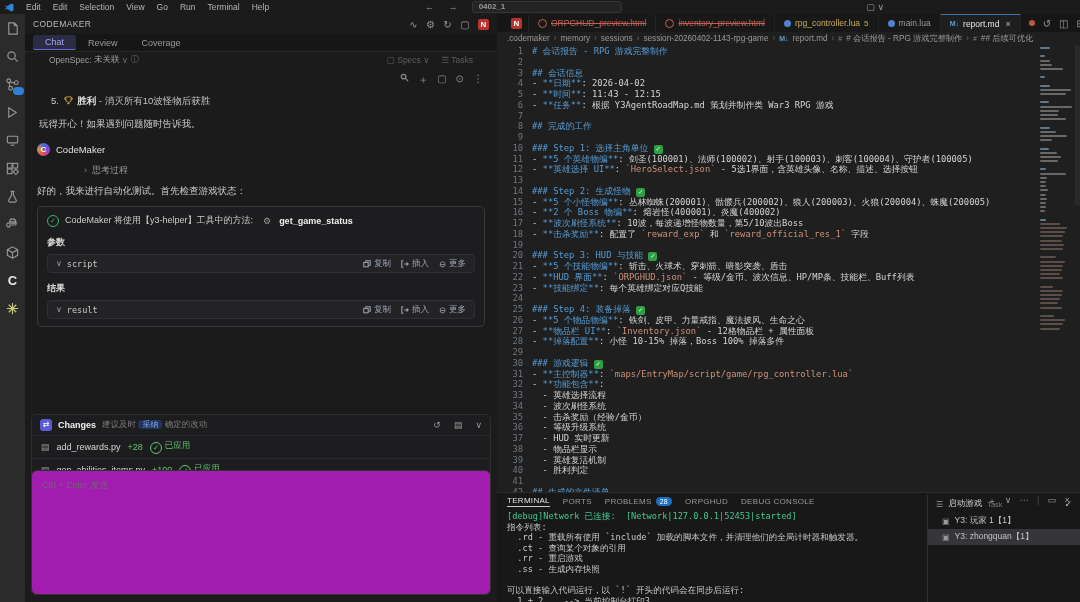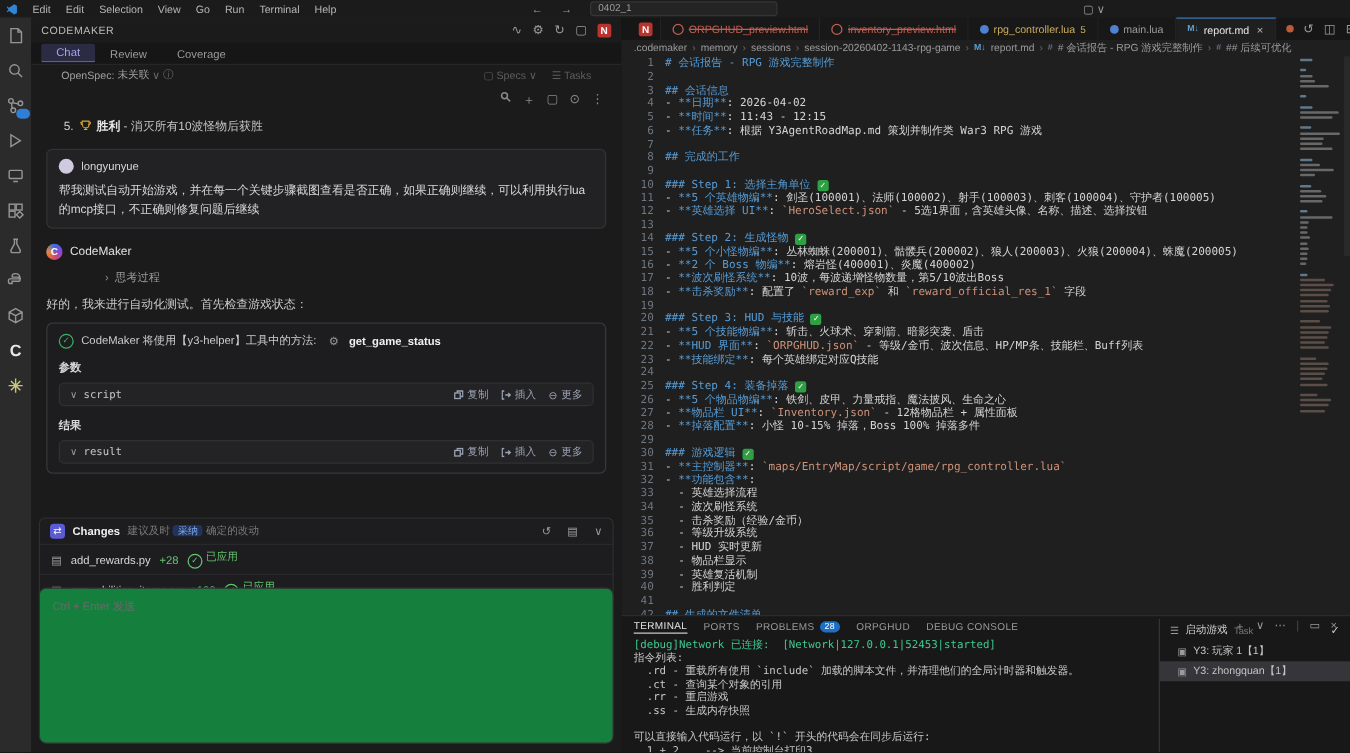--- a/index.html
+++ b/index.html
@@ -6,21 +6,21 @@
   #app{position:relative;width:1080px;height:602px;background:#1f1f1f;overflow:hidden;
        font-family:"Liberation Sans",sans-serif;color:#cccccc;-webkit-font-smoothing:antialiased;}
   .ni{display:inline-block;text-align:center;}
   
   #titlebar{position:absolute;left:0;top:0;right:0;height:14px;background:#1b1b1b;
             display:flex;align-items:center;font-size:8.5px;color:#b6b6b6;border-bottom:1px solid #262626;}
   #vscode-logo{width:9px;height:9px;margin:0 6px 0 5px;}
   #menubar span{padding:0 6px;cursor:default;}
   #nav-arrows{margin-left:150px;color:#9a9a9a;font-size:9px;letter-spacing:6px;}
   #tb-search{width:136px;height:10px;background:#242424;border:1px solid #353535;border-radius:3px;
-             margin-left:8px;font-size:8px;color:#9a9a9a;line-height:10px;padding:0 6px;}
+             margin-left:8px;font-size:8px;color:#9a9a9a;line-height:10px;padding:0 6px;font-weight:bold;}
   #tb-right{position:absolute;right:196px;color:#9a9a9a;font-size:9px;}
   
   #activitybar{position:absolute;left:0;top:14px;width:25px;bottom:0;background:#2b2b2b;
                display:flex;flex-direction:column;align-items:center;padding-top:6px;gap:11px;}
   .act{position:relative;width:17px;height:17px;color:#969696;display:flex;align-items:center;justify-content:center;}
   .act svg{width:15px;height:15px;stroke:#969696;fill:none;stroke-width:1.2;}
   .act.active{color:#fff;}
   .act .abadge{position:absolute;right:-3px;bottom:-2px;min-width:9px;height:8px;border-radius:4px;background:#2f7fd6;
                font-size:6px;color:#fff;line-height:8px;padding:0 1px;}
   .act.c-letter{font-size:13px;font-weight:bold;color:#e8e8e8;}
@@ -80,21 +80,21 @@
   #changes-head .sp{flex:1;}
   #changes-head .hic{color:#9a9a9a;font-size:9px;margin-left:7px;}
   .chg-row{display:flex;align-items:center;gap:7px;padding:4px 9px;font-size:9px;border-bottom:1px solid #29292c;}
   .chg-row:last-child{border-bottom:none;}
   .ficon{color:#9a9a9a;font-size:9px;}
   .chg-name{color:#d6d6d6;}
   .added{color:#63c56f;}
   .applied{color:#63c56f;font-size:8.5px;}
   .applied .okring{display:inline-block;border-color:#63c56f;color:#63c56f;vertical-align:-2px;margin-right:3px;}
   
-  #chat-input{position:absolute;left:6px;right:6px;top:456px;bottom:7px;background:#15803d;border:1px solid #323235;
+  #chat-input{position:absolute;left:6px;right:6px;top:456px;bottom:7px;background:#a21caf;border:1px solid #323235;
               border-radius:6px;color:#d0d0d0;font-size:9px;padding:8px 10px;resize:none;font-family:"Liberation Sans",sans-serif;}
   #chat-input::placeholder{color:#6a6a6a;}
   
   #editorarea{position:absolute;left:497px;top:14px;right:0;bottom:0;background:#1f1f1f;}
   #tabbar{height:18px;background:#161616;display:flex;align-items:stretch;font-size:8.5px;}
   .pin-tab{display:flex;align-items:center;padding:0 6px;border-right:1px solid #222;}
   .tab{display:flex;align-items:center;gap:4px;padding:0 9px;color:#9a9a9a;border-right:1px solid #222;background:#181818;white-space:nowrap;}
   .tab.active{background:#1f1f1f;color:#e8e8e8;border-top:1px solid #3f74b3;}
   .tab.deleted{color:#c15f52;text-decoration:line-through;text-align:center;}
   .tab.warning{color:#ccab5e;}
@@ -258,28 +258,22 @@
       </div>
 
       <div class="victory">
         <span>5.</span>
         <svg class="trophy" viewBox="0 0 10 10">
             <path d="M2 1 h6 v3 a3 3 0 0 1 -6 0 Z M2 2 H0.8 a2 2 0 0 0 2 2.5 M8 2 h1.2 a2 2 0 0 1 -2 2.5 M5 7 v1.5 M3.5 8.5 h3" fill="none" stroke="#d8a63c" stroke-width="0.9"></path>
           </svg>
         <b>胜利</b>
         <span style="color:#c4c4c4"> <span>- 消灭所有10波怪物后获胜</span></span>
       </div>
-
-      <div class="ucard">
-        <div class="uhead">
-          <span class="avatar"></span>
-          <span>longyunyue</span>
-        </div>
-        <div class="umsg">帮我测试自动开始游戏，并在每一个关键步骤截图查看是否正确，如果正确则继续，可以利用执行lua的mcp接口，不正确则修复问题后继续</div>
-      </div>
+      <div class="closing">玩得开心！如果遇到问题随时告诉我。</div>
+
 
       <div class="cm-row">
         <span class="cm-logo">C</span>
         <span>CodeMaker</span>
       </div>
       <div class="think"><span class="chev">›</span><span>思考过程</span></div>
       <div class="intro">好的，我来进行自动化测试。首先检查游戏状态：</div>
 
       <div class="toolcard">
         <div class="toolhead">

